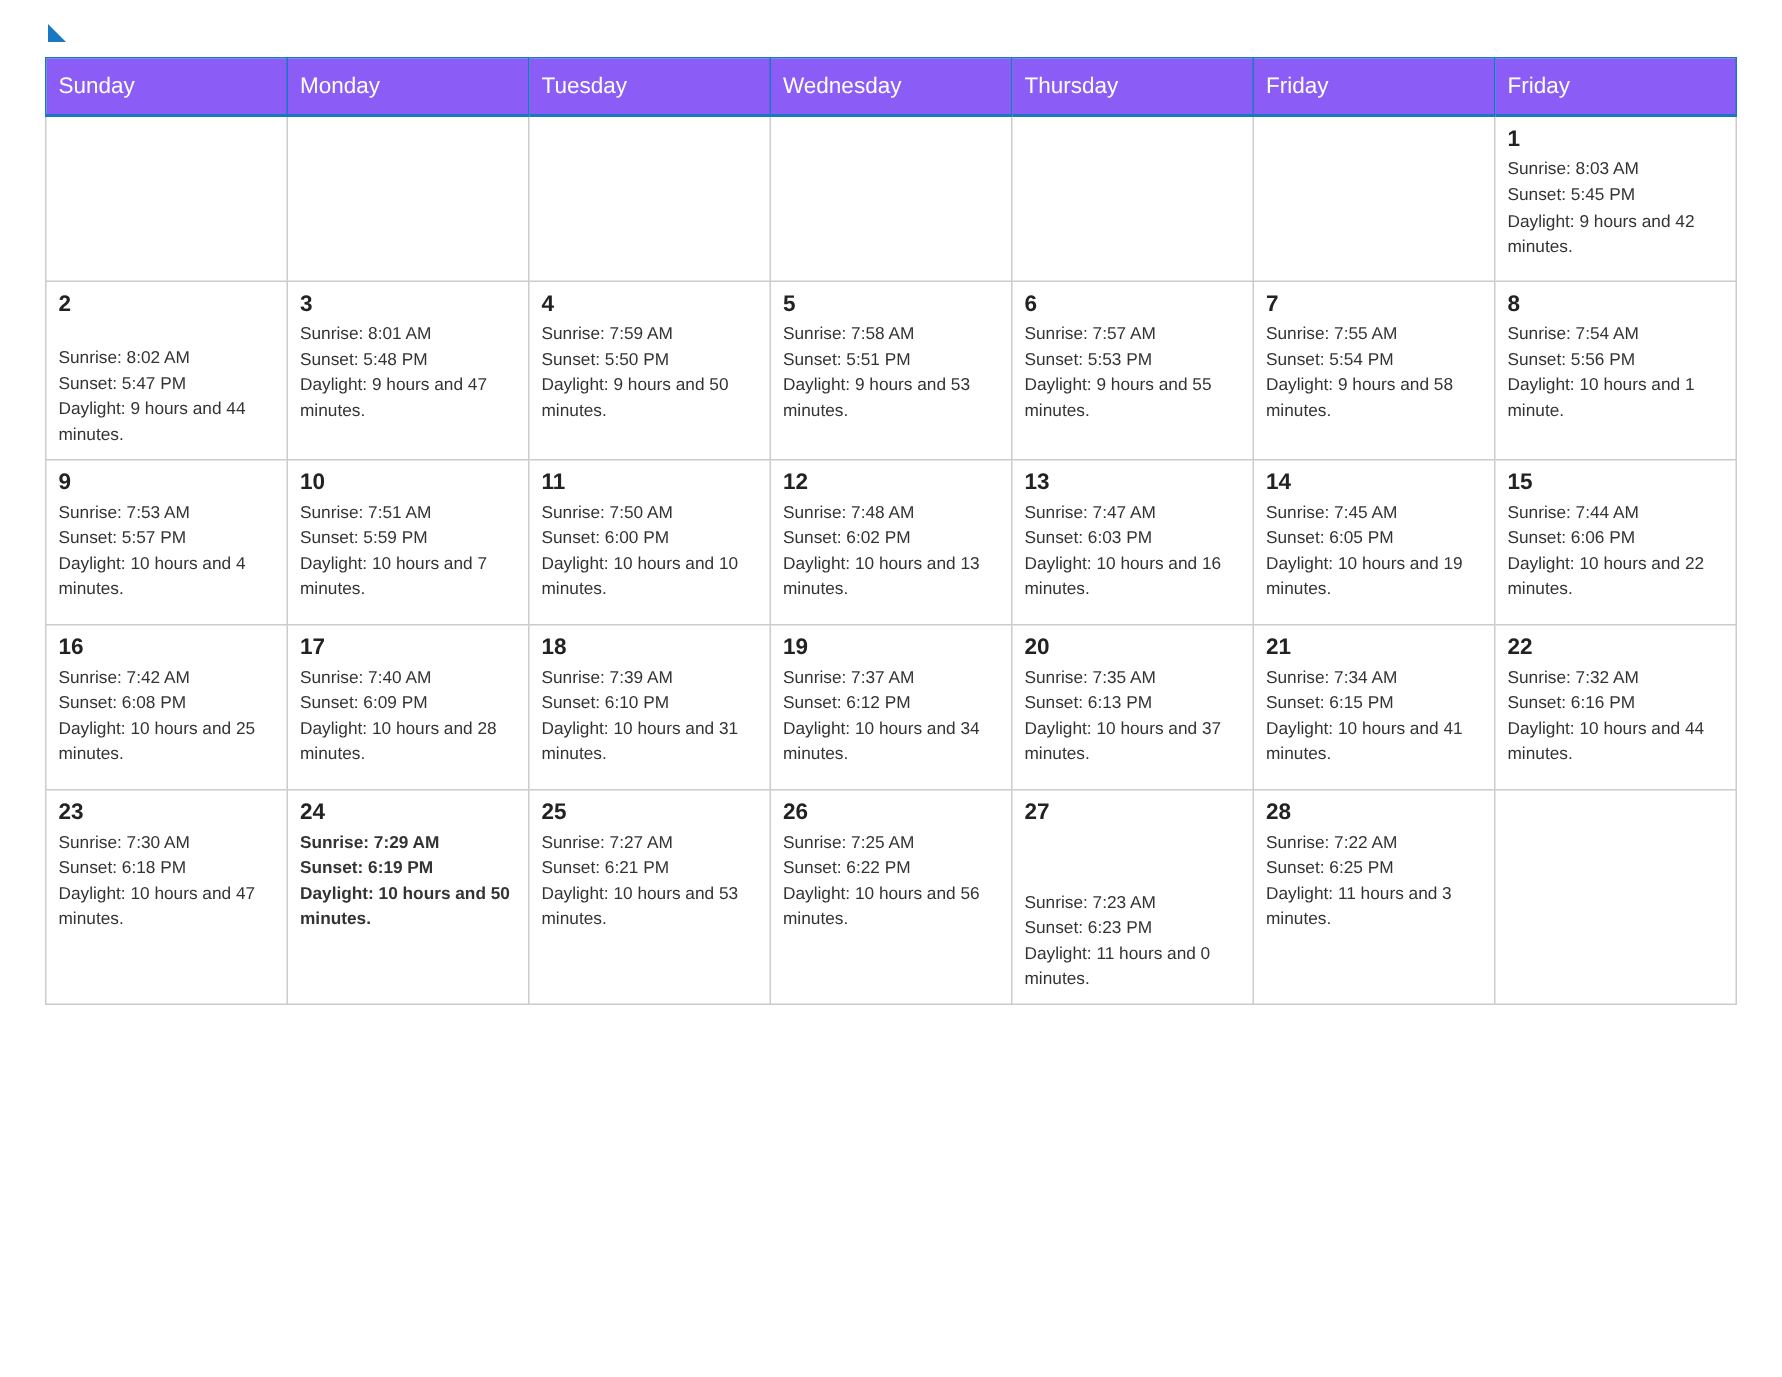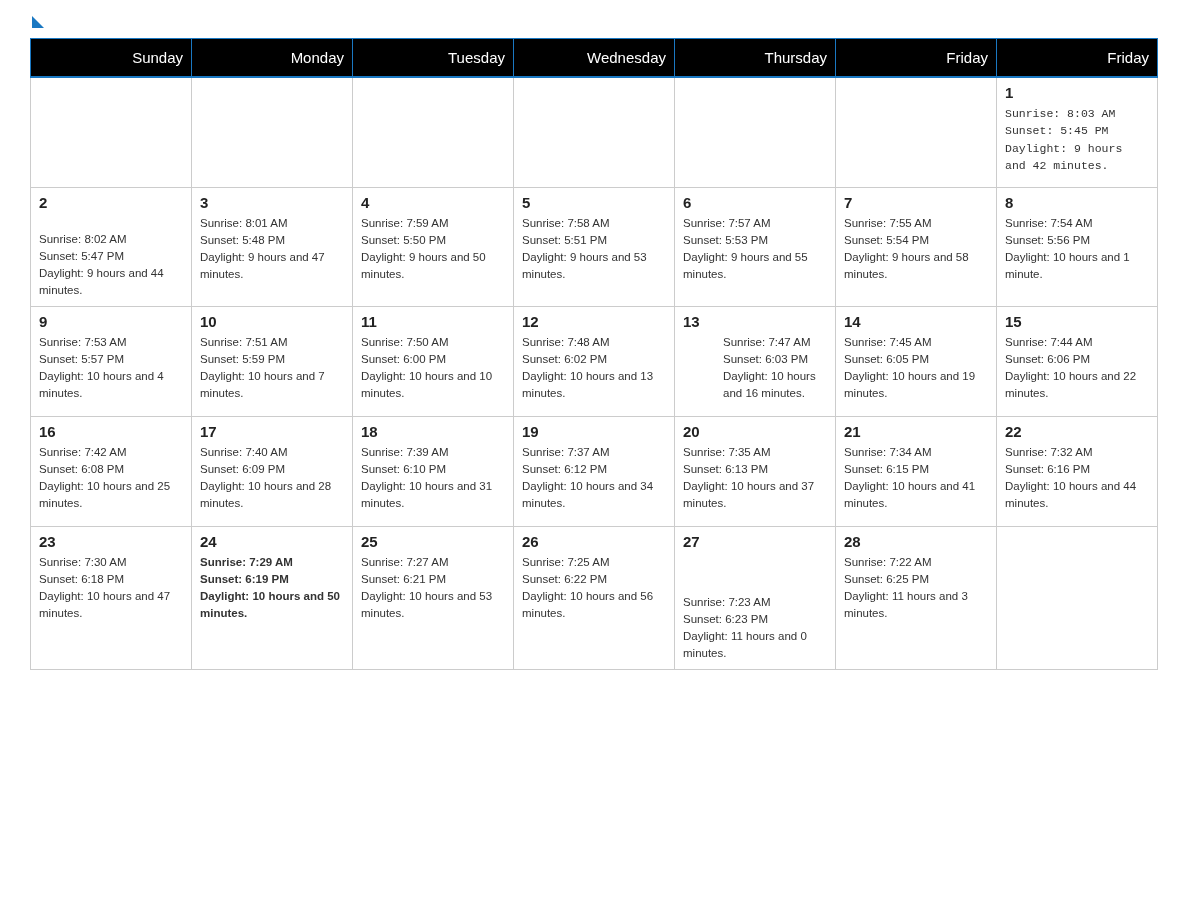--- a/index.html
+++ b/index.html
@@ -55,24 +55,24 @@
       font-size: 18px;
       color: #555;
       margin-top: 4px;
     }
     .calendar {
       width: 100%;
       border-collapse: collapse;
       margin-top: 10px;
     }
     .calendar th {
-      background-color: #000000;
+      background-color: #8b5cf6;
       color: #fff;
       padding: 10px 8px;
-      text-align: right;
+      text-align: left;
       font-size: 15px;
       font-weight: normal;
       border: 1px solid #1a78c2;
     }
     .calendar td {
       border: 1px solid #ccc;
       vertical-align: top;
       padding: 6px 8px;
       width: calc(100% / 7);
       min-height: 110px;
@@ -132,21 +132,21 @@
   <tbody id="calendar-body">
   <tr>
         <td class="empty-cell"></td>
         <td class="empty-cell"></td>
         <td class="empty-cell"></td>
         <td class="empty-cell"></td>
         <td class="empty-cell"></td>
         <td class="empty-cell"></td>
         <td>
           <span class="day-number">1</span>
-          <div class="day-info" style="white-space: pre-line; font-family: Liberation Mono, monospace;">Sunrise: 8:03 AM
+          <div class="day-info" style="white-space: pre-line;">Sunrise: 8:03 AM
 Sunset: 5:45 PM
 Daylight: 9 hours and 42 minutes.</div>
         </td>
       </tr>
       <tr>
         <td>
           <span class="day-number">2</span>
           <div class="day-info" style="white-space: pre-line; margin-top: 20px;">Sunrise: 8:02 AM
 Sunset: 5:47 PM
 Daylight: 9 hours and 44 minutes.</div>
@@ -208,21 +208,21 @@
 Daylight: 10 hours and 10 minutes.</div>
         </td>
         <td>
           <span class="day-number">12</span>
           <div class="day-info" style="white-space: pre-line;">Sunrise: 7:48 AM
 Sunset: 6:02 PM
 Daylight: 10 hours and 13 minutes.</div>
         </td>
         <td>
           <span class="day-number">13</span>
-          <div class="day-info" style="white-space: pre-line; margin-left: 40px;">Sunrise: 7:47 AM
+          <div class="day-info" style="white-space: pre-line;">Sunrise: 7:47 AM
 Sunset: 6:03 PM
 Daylight: 10 hours and 16 minutes.</div>
         </td>
         <td>
           <span class="day-number">14</span>
           <div class="day-info" style="white-space: pre-line;">Sunrise: 7:45 AM
 Sunset: 6:05 PM
 Daylight: 10 hours and 19 minutes.</div>
         </td>
         <td>

